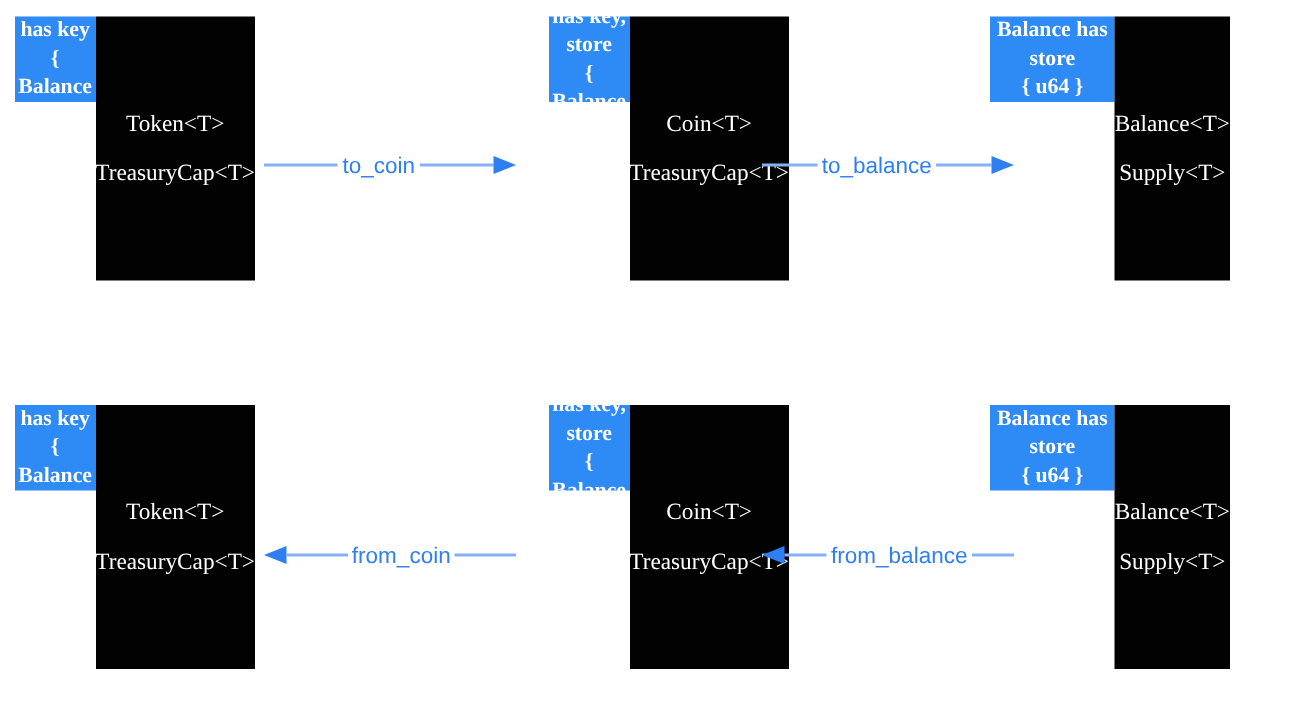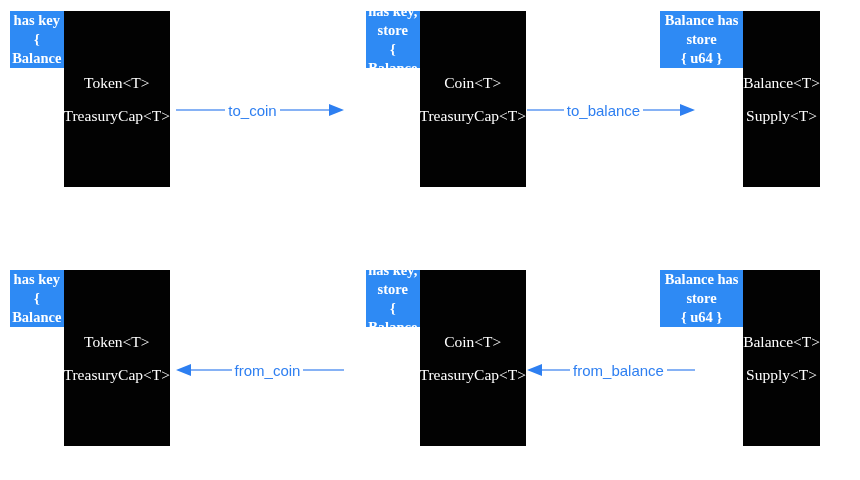--- a/index.html
+++ b/index.html
@@ -52,21 +52,21 @@
     text-align: center;
   }
   .arrow {
     position: absolute;
     width: 168px;
     height: 24px;
     display: flex;
     align-items: center;
   }
   .ax1 { left: 176px; }
-  .ax2 { left: 527px; }
+  .ax2 { left: 508px; }
   .ay1 { top: 98px; }
   .ay2 { top: 358px; align-items: center; }
   .arrow .line {
     flex: 1;
     height: 2px;
     background: #86b2f5;
   }
   .arrow .arrow-label {
     color: #2e7ff1;
     font-size: 15px;

